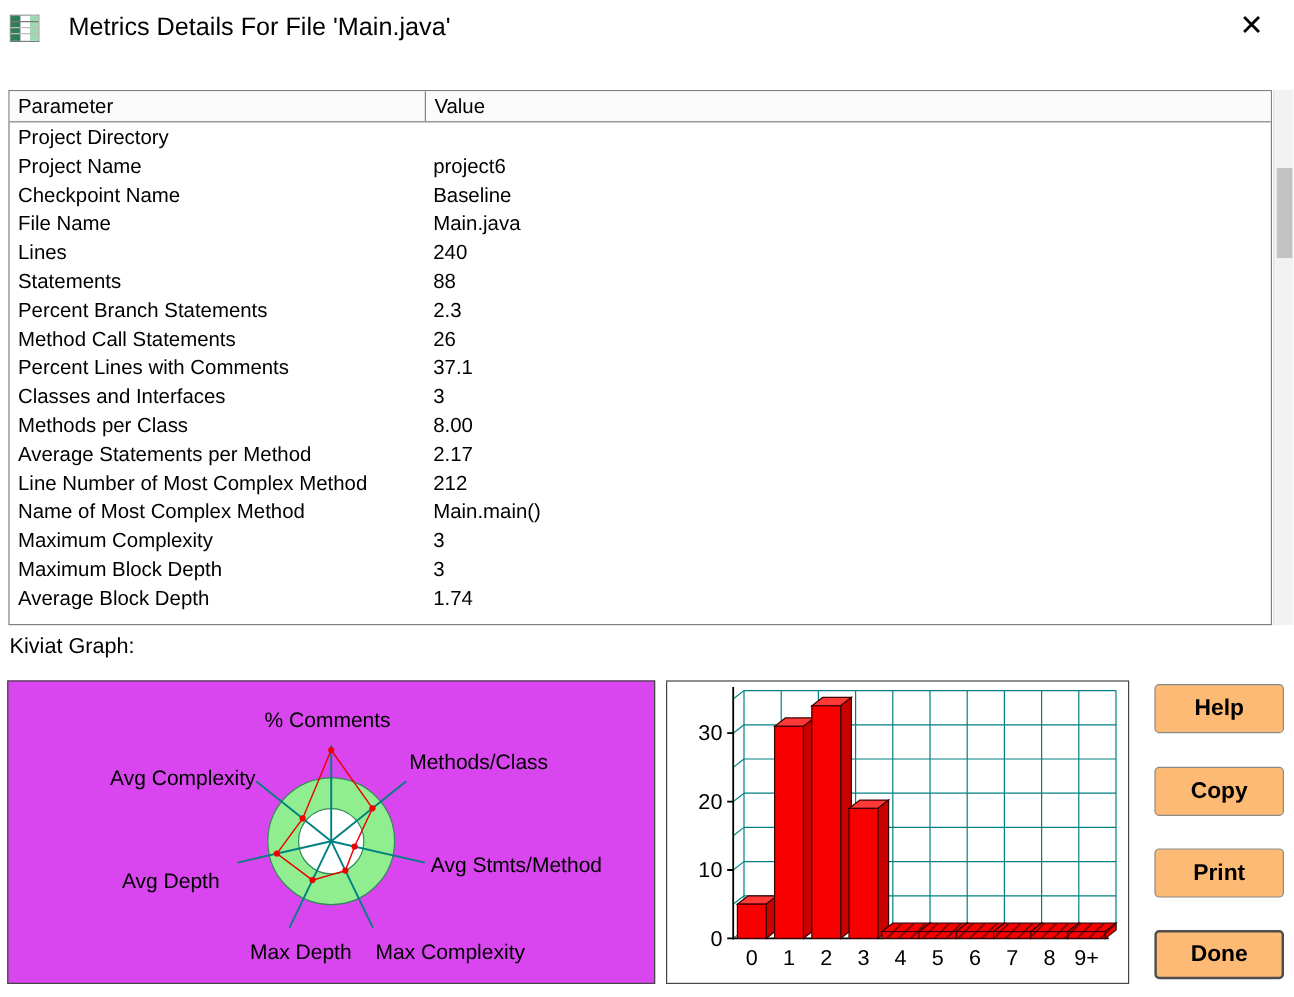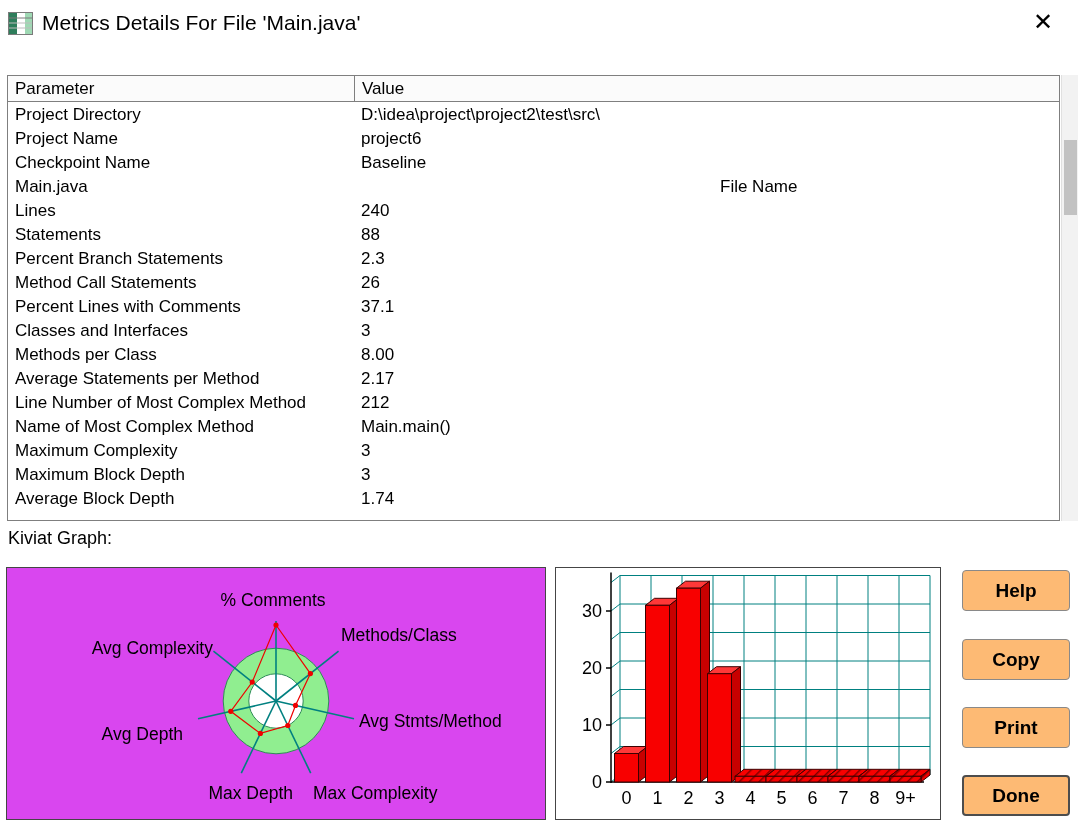--- a/index.html
+++ b/index.html
@@ -4,21 +4,21 @@
 <style>
   * { margin:0; padding:0; box-sizing:border-box; }
   html,body { width:1078px; height:831px; overflow:hidden; background:#fff;
               font-family:"Liberation Sans", sans-serif; color:#000; }
   .dialog { position:relative; width:1078px; height:831px; background:#fff; }
 
   
   .titlebar { position:absolute; left:0; top:0; width:1078px; height:46px;
               background:#fff; display:flex; align-items:center; }
   .app-icon { margin-left:8px; }
-  .title { font-size:21px; margin-left:9px; white-space:nowrap; }
+  .title { font-size:21px; margin-left:24px; white-space:nowrap; }
   .close-btn { position:absolute; right:16px; top:5px; width:38px; height:34px;
                font-size:24px; font-weight:300; text-align:center; line-height:34px;
                cursor:pointer; user-select:none; }
 
   
   .table { position:absolute; left:7px; top:75px; width:1053px; height:446px;
            border:1px solid #7f7f7f; overflow:hidden; background:#fff; }
   .thead { display:flex; height:26px; border-bottom:1px solid #7f7f7f; background:#fbfbfb; }
   .thead .tcell { font-size:17px; padding:3px 0 0 7px; }
   .tcell.p { width:346px; flex:none; }
@@ -71,33 +71,32 @@
   </div>
 
   <div class="table">
     <div class="thead">
       <div class="tcell p">Parameter</div>
       <div class="tcell v">Value</div>
     </div>
     <div class="tbody">
         <div class="trow">
           <div class="tcell p">Project Directory</div>
-          <div class="tcell v">D:\idea\project\project2\test\src\</div>
         </div>
         <div class="trow">
           <div class="tcell p">Project Name</div>
           <div class="tcell v">project6</div>
         </div>
         <div class="trow">
           <div class="tcell p">Checkpoint Name</div>
           <div class="tcell v">Baseline</div>
         </div>
         <div class="trow">
+          <div class="tcell p">File Name</div>
           <div class="tcell v">Main.java</div>
-          <div class="tcell p">File Name</div>
         </div>
         <div class="trow">
           <div class="tcell p">Lines</div>
           <div class="tcell v">240</div>
         </div>
         <div class="trow">
           <div class="tcell p">Statements</div>
           <div class="tcell v">88</div>
         </div>
         <div class="trow">

